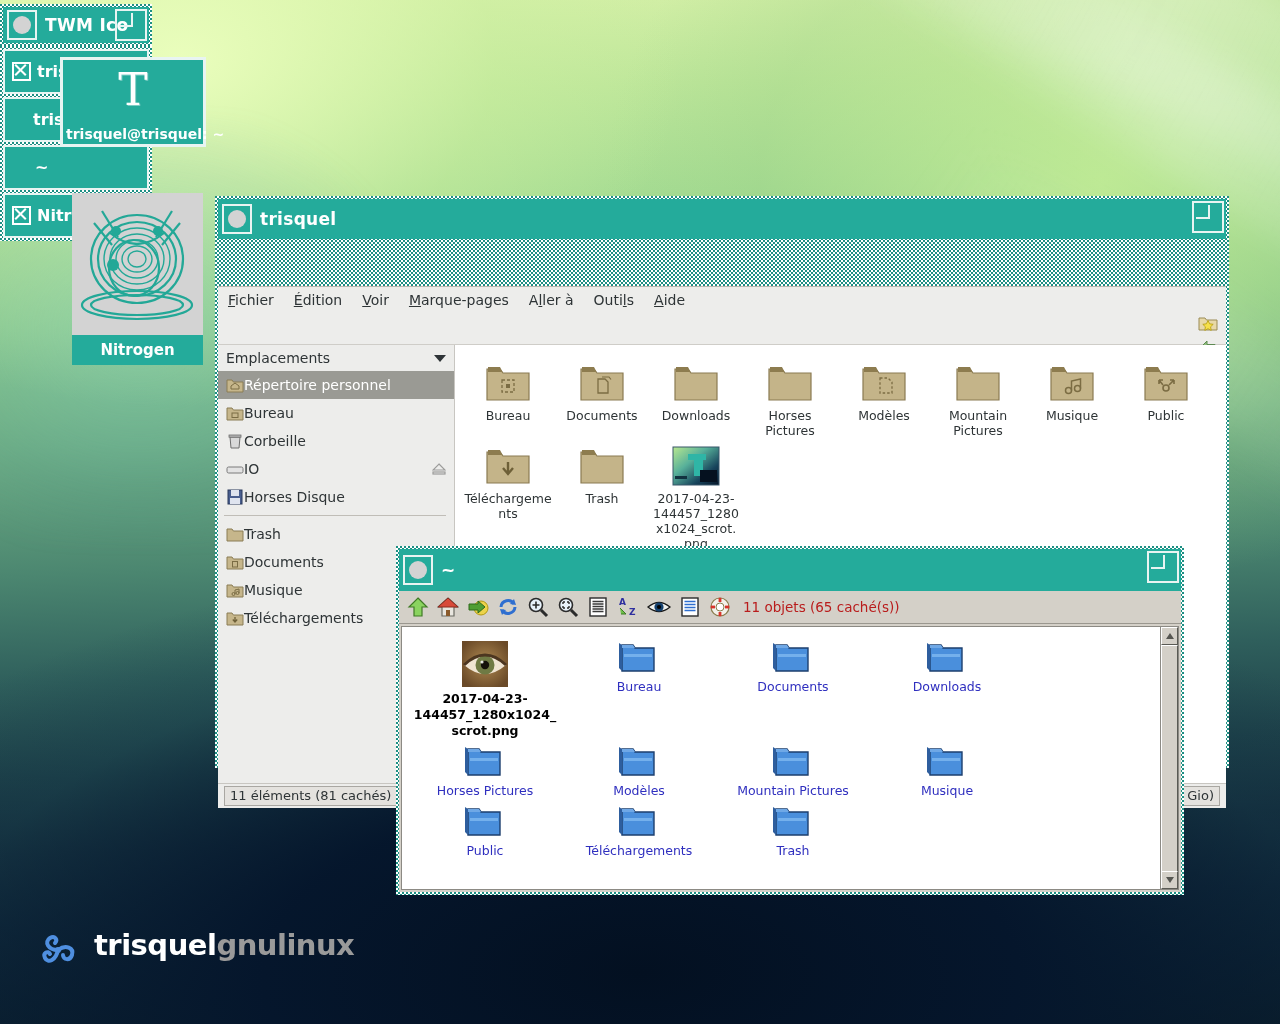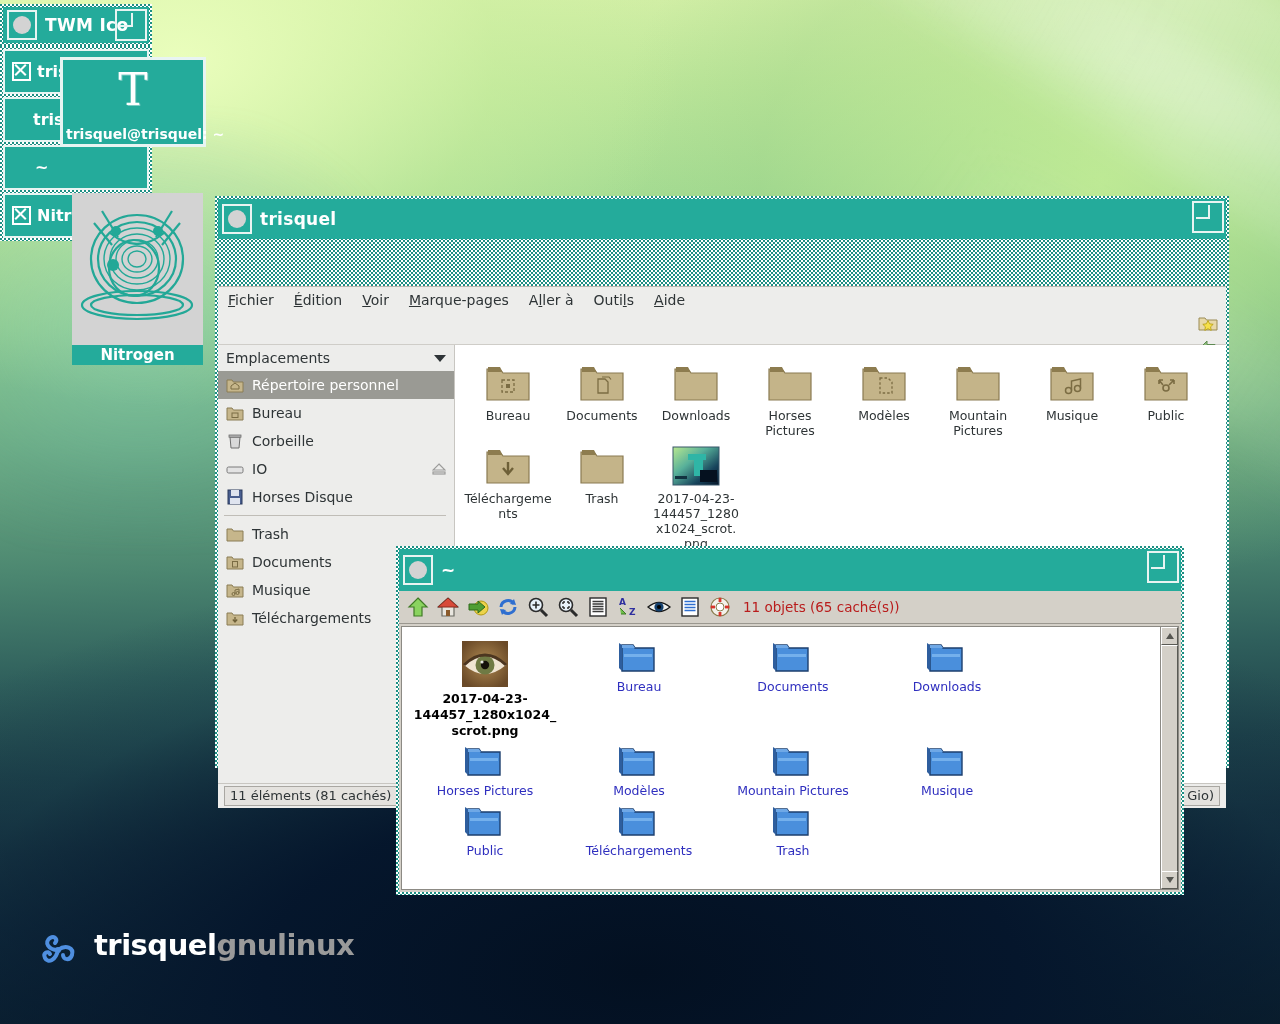--- a/index.html
+++ b/index.html
@@ -158,21 +158,21 @@
   #nitrogen-icon {
     position: absolute; left: 72px; top: 193px;
     width: 131px; height: 172px;
     background: #d3d3d3;
     box-sizing: border-box;
   }
   #nitrogen-art {
     position: absolute; left: 0; top: 0; width: 131px; height: 140px;
   }
   #nitrogen-icon-label-box {
-    position: absolute; left: 0; bottom: 0; width: 131px; height: 20px;
+    position: absolute; left: 0; bottom: 0; width: 131px; height: 30px;
     background: #24ab9b;
     display: flex; align-items: center; justify-content: center;
   }
   #nitrogen-icon-label {
     color: #ffffff; font-weight: bold; font-size: 15px;
   }
 
   
   #fm-window {
     position: absolute; left: 215px; top: 196px;
@@ -239,21 +239,21 @@
     box-sizing: border-box;
   }
   #fm-places-header {
     height: 26px; display: flex; align-items: center; justify-content: space-between;
     padding: 0 8px 0 8px;
     font-size: 14px; color: #2e3436;
   }
   .places-list { list-style: none; margin: 0; padding: 0; }
   .place-row {
     height: 28px; display: flex; align-items: center; padding-left: 8px;
-    font-size: 14px; color: #2e3436; gap: 8px;
+    font-size: 14px; color: #2e3436; 
   }
   .place-row.selected { background: #9a9a94; color: #ffffff; }
   .place-sep { height: 1px; background: #c0bdb7; margin: 4px 8px 4px 6px; }
   .eject-icon { margin-left: auto; margin-right: 8px; opacity: 0.55; }
 
   #fm-fileview {
     flex: 1; background: #ffffff; position: relative; overflow: hidden;
   }
   .icon-grid {
     display: flex; flex-wrap: wrap;

